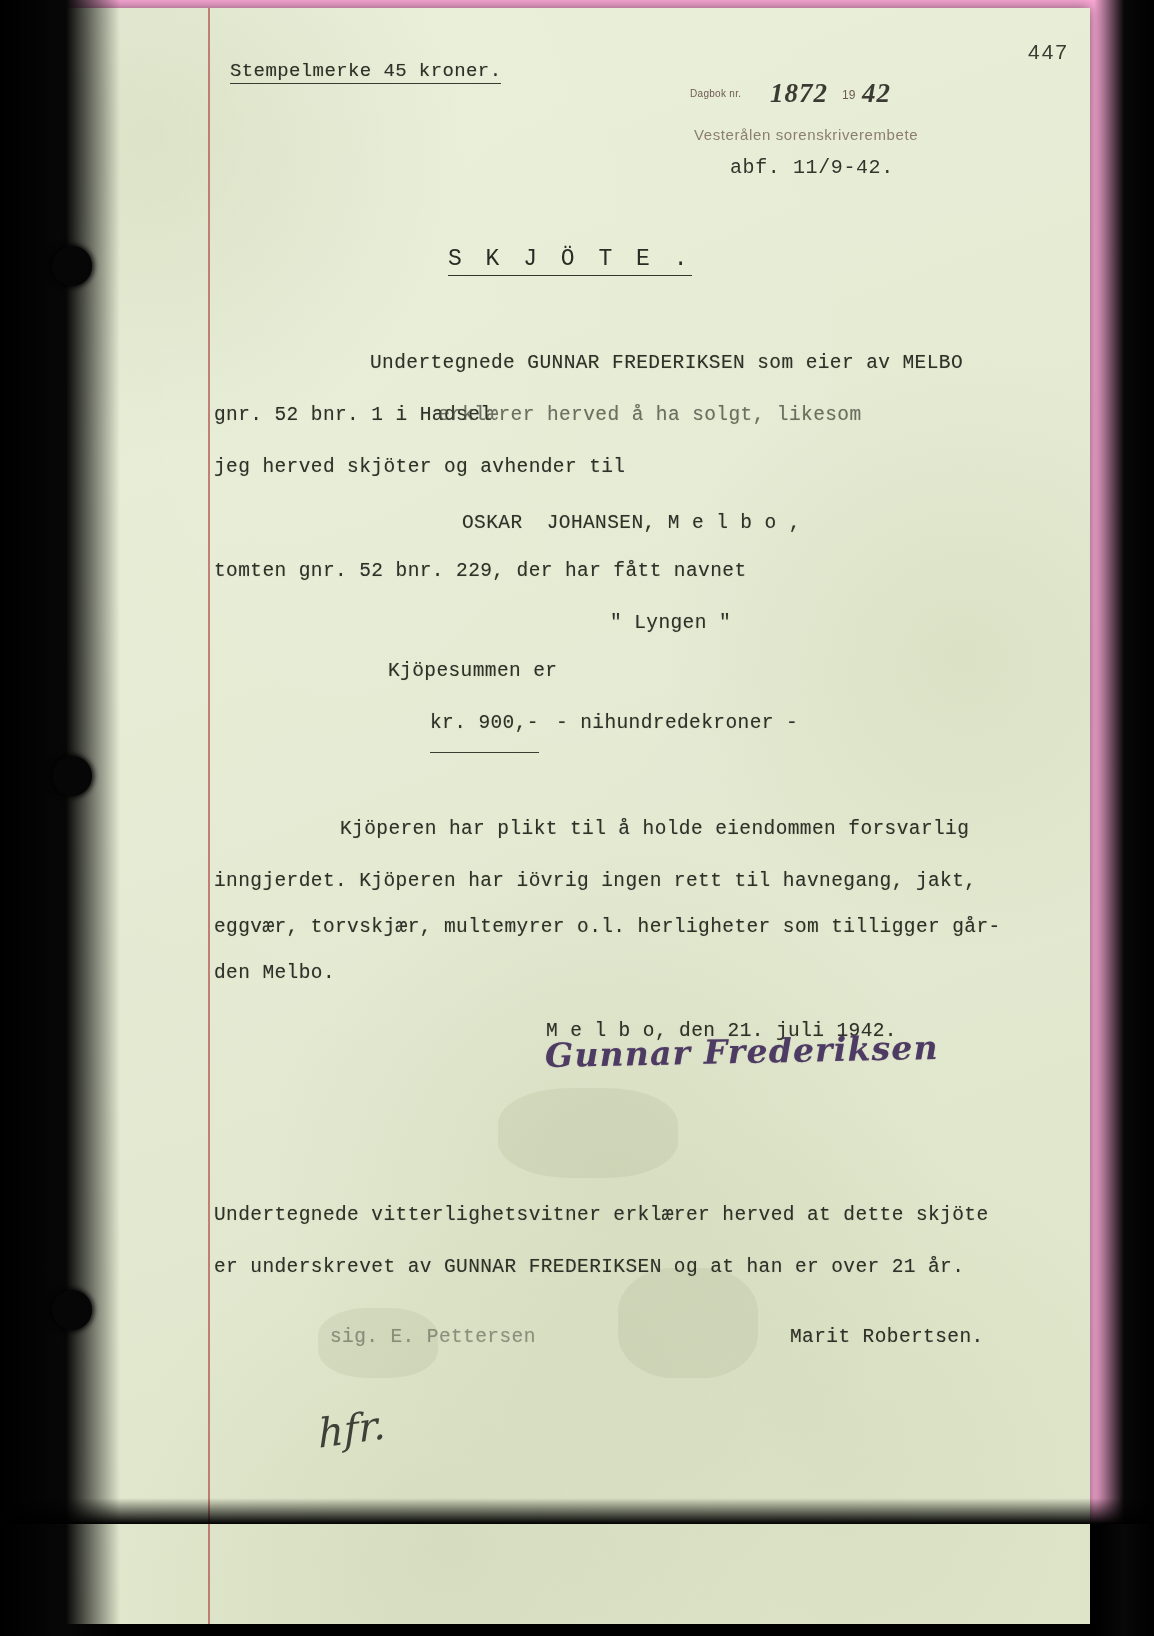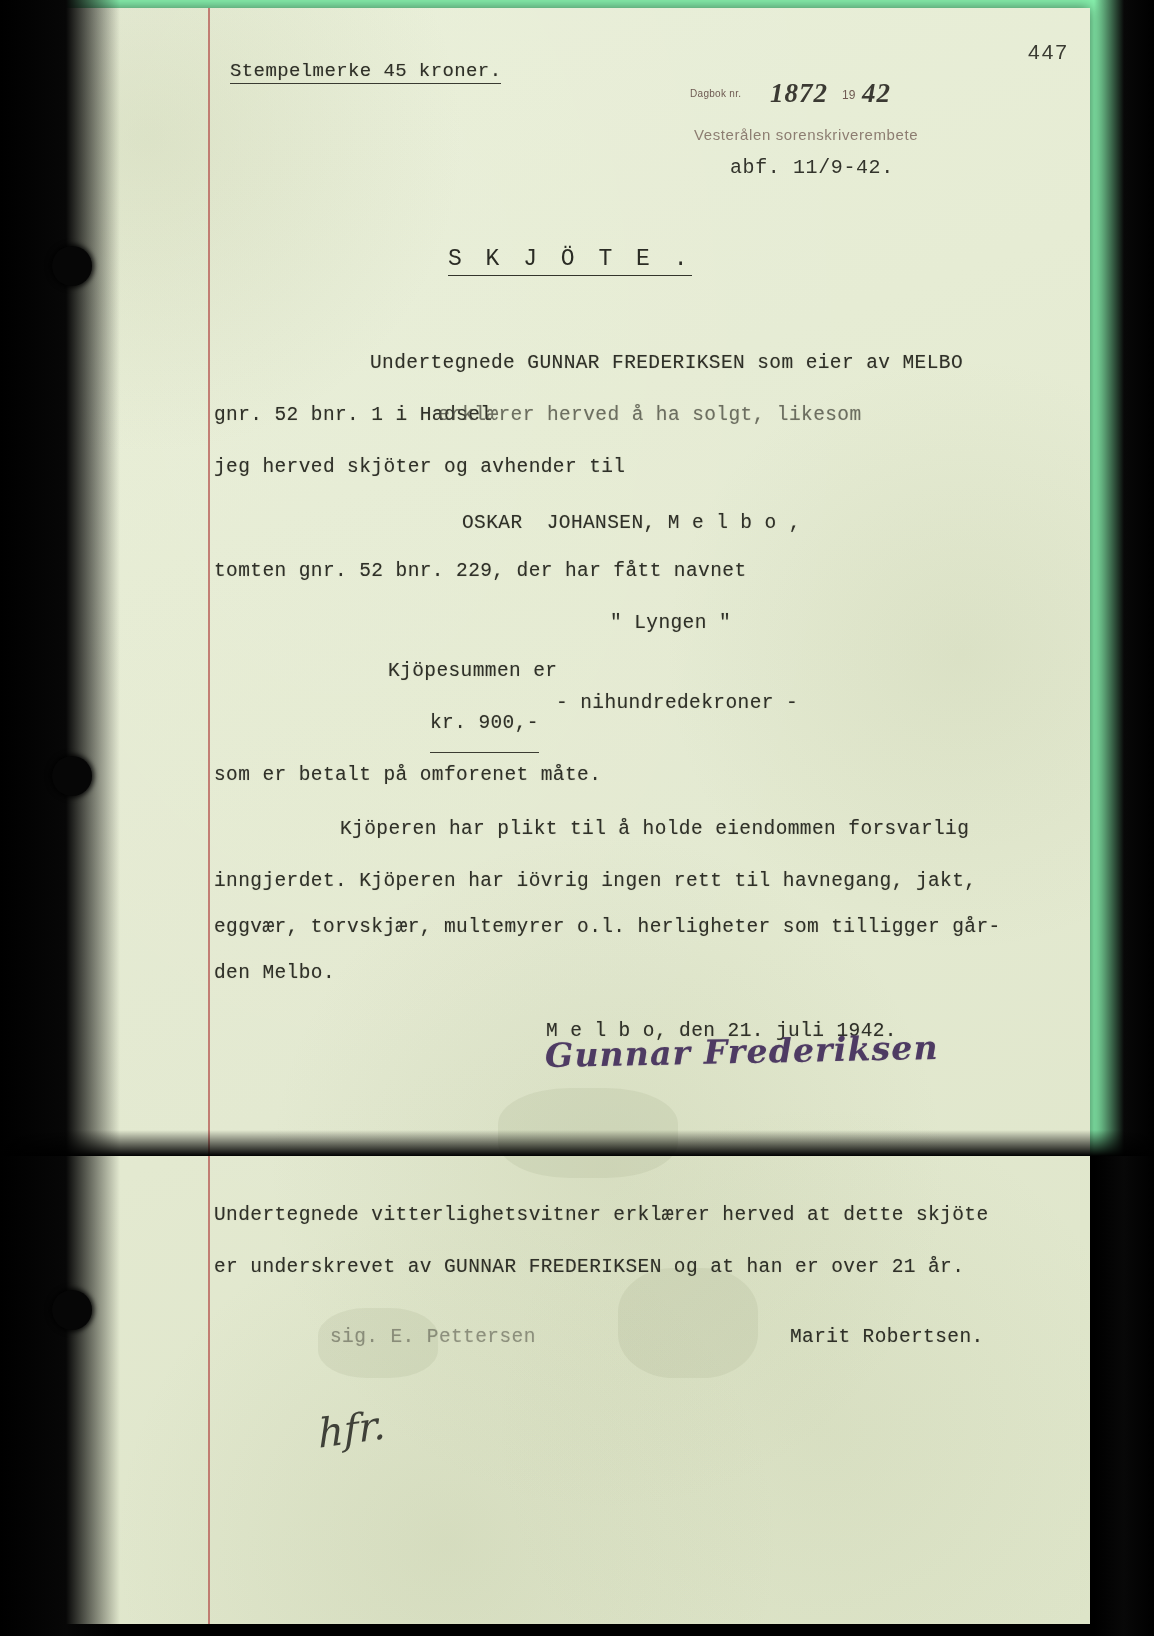--- a/index.html
+++ b/index.html
@@ -10,22 +10,22 @@
   body {
     width: 1154px;
     height: 1636px;
     overflow: hidden;
     font-family: "Liberation Mono", monospace;
   }
 
   #page {
     position: relative;
     width: 1154px;
-    height: 1156px;
-    background: #86efac;
+    height: 1524px;
+    background: #f9a8d4;
   }
 
   
   #paper {
     position: absolute;
     left: 18px;
     top: 8px;
     width: 1072px;
     height: 1616px;
     background:
@@ -292,22 +292,21 @@
     <div id="body-lines">
       <div class="tw line" style="left:352px; top:344px;">Undertegnede GUNNAR FREDERIKSEN som eier av MELBO</div>
       <div class="tw line" style="left:196px; top:396px;">gnr. 52 bnr. 1 i Hadsel</div>
       <div class="tw line faint" style="left:420px; top:396px;text-align:right;">erklærer herved å ha solgt, likesom</div>
       <div class="tw line" style="left:196px; top:448px;">jeg herved skjöter og avhender til</div>
       <div class="tw line" style="left:444px; top:504px;">OSKAR  JOHANSEN, M e l b o ,</div>
       <div class="tw line" style="left:196px; top:552px;">tomten gnr. 52 bnr. 229, der har fått navnet</div>
       <div class="tw line" style="left:592px; top:604px;">" Lyngen "</div>
       <div class="tw line" style="left:322px; top:652px;margin-left:48px;">Kjöpesummen er</div>
       <div class="tw line ul-kr" style="left:412px; top:704px;">kr. 900,-</div>
-      <div class="tw line" style="left:538px; top:684px;">- nihundredekroner -</div>
-      <div class="tw line" style="left:196px; top:756px;">som er betalt på omforenet måte.</div>
+      <div class="tw line" style="left:538px; top:704px;">- nihundredekroner -</div>
       <div class="tw line" style="left:322px; top:810px;">Kjöperen har plikt til å holde eiendommen forsvarlig</div>
       <div class="tw line" style="left:196px; top:862px;">inngjerdet. Kjöperen har iövrig ingen rett til havnegang, jakt,</div>
       <div class="tw line" style="left:196px; top:908px;">eggvær, torvskjær, multemyrer o.l. herligheter som tilligger går-</div>
       <div class="tw line" style="left:196px; top:954px;">den Melbo.</div>
       <div class="tw line" style="left:528px; top:1012px;">M e l b o, den 21. juli 1942.</div>
       <div class="tw line" style="left:196px; top:1196px;">Undertegnede vitterlighetsvitner erklærer herved at dette skjöte</div>
       <div class="tw line" style="left:196px; top:1248px;">er underskrevet av GUNNAR FREDERIKSEN og at han er over 21 år.</div>
     </div>
 
     <div id="signature">Gunnar Frederiksen</div>

